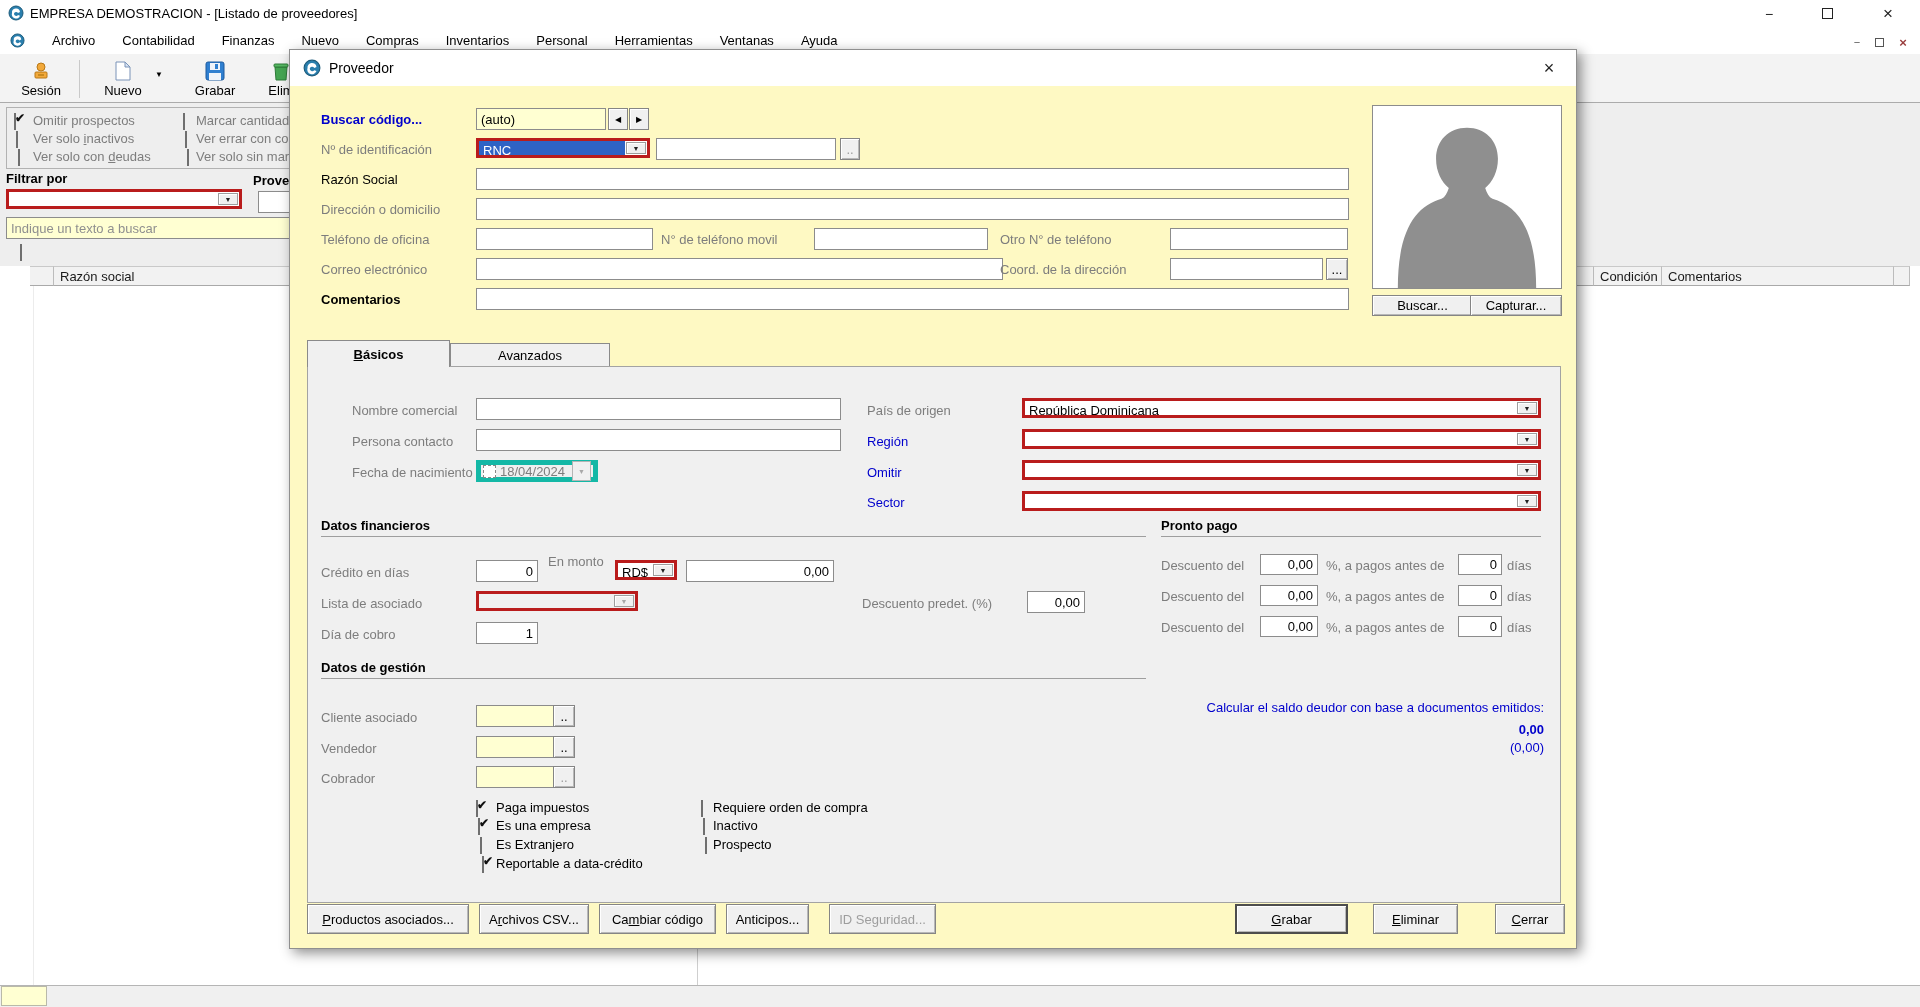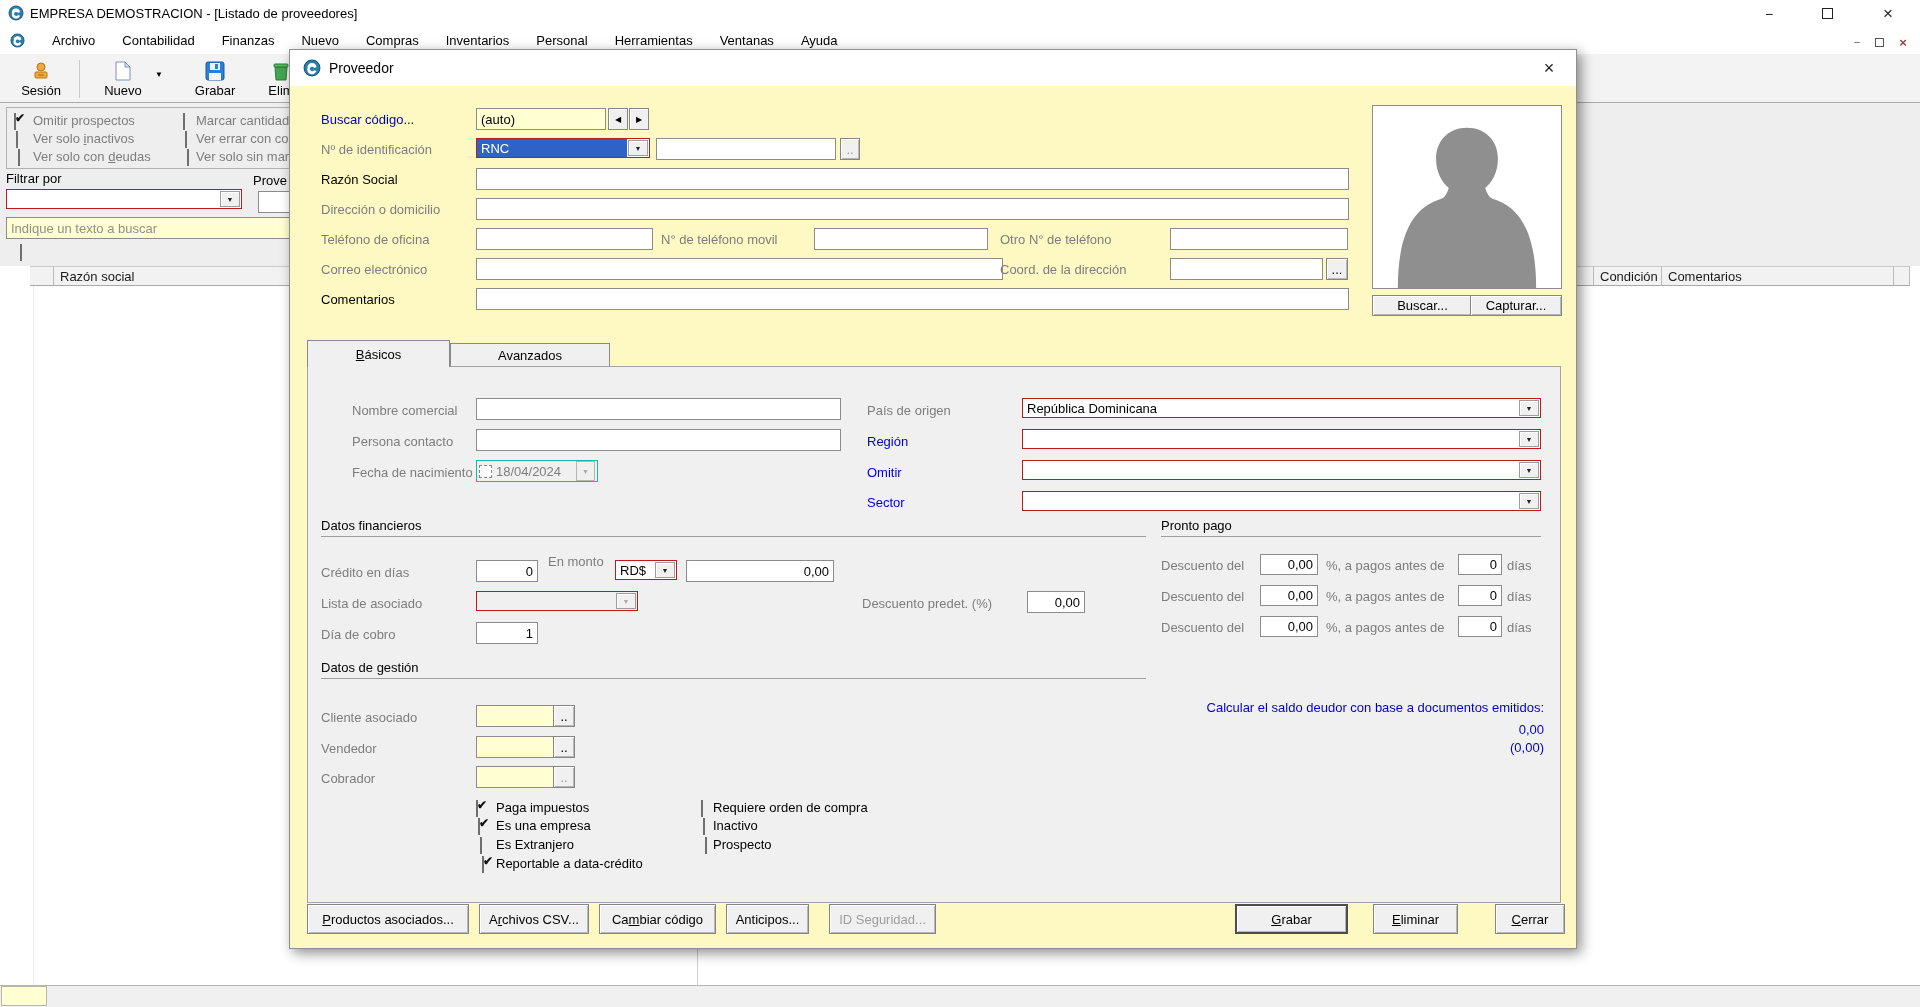--- a/index.html
+++ b/index.html
@@ -1,21 +1,21 @@
 <!DOCTYPE html>
 <html><head>
 <meta charset="utf-8">
 <style>
   html,body{margin:0;padding:0}
   body{width:1920px;height:1007px;overflow:hidden;background:#fff;
        font-family:"Liberation Sans",sans-serif;font-size:13px;color:#000;position:relative}
   .a{position:absolute;box-sizing:border-box}
   .gl{color:#7d7d7d}
   .blue{color:#0000cc}
-  .b{font-weight:normal}
+  .b{font-weight:bold}
   .r{text-align:right}
   u{text-decoration:underline}
 
   
   .titlebar{left:0;top:0;width:1920px;height:27px;background:#fff;display:flex;align-items:center}
   .menubar{left:0;top:27px;width:1920px;height:27px;background:#fff;display:flex;align-items:center;gap:27px;padding-left:10px}
   .menubar .mi{cursor:default}
   .wbtn{display:flex;align-items:center;justify-content:center;color:#222;cursor:pointer}
   .toolbar{left:0;top:54px;width:1920px;height:49px;background:#f3f3f3;border-bottom:1px solid #ababab}
   .tbtn{display:flex;flex-direction:column;align-items:center;justify-content:center;gap:2px;cursor:pointer}
@@ -23,36 +23,36 @@
   .filterarea{left:0;top:103px;width:1920px;height:163px;background:#eeeeee}
   .groupbox{border:1px solid #b2b2b2}
 
   
   .inp{background:#fff;border:1px solid #8c8c8c;height:22px;font:13px "Liberation Sans",sans-serif;
        padding:2px 4px;box-sizing:border-box;outline:none}
   .inp.yellow{background:#ffffd2}
   .inp::placeholder{color:#8f8f8f;opacity:1}
   .chk{width:13px;height:13px;background:#fff;border:1px solid #6f6f6f;position:relative;cursor:pointer}
   .chk.checked::after{content:"✔";position:absolute;left:0;top:-3px;font-size:12px;font-weight:bold;color:#101010}
-  .combo{background:#fff;border:1px solid #b91c1c;display:flex;height:20px;cursor:pointer}
+  .combo{background:#fff;border:3px solid #b91c1c;display:flex;height:20px;cursor:pointer}
   .combo .txt{flex:1;padding:2px 4px;white-space:nowrap;overflow:hidden}
   .combo .cbtn{width:18px;margin:1px;background:#f0f0f0;border:1px solid #9d9d9d;
                box-shadow:inset 1px 1px 0 #fff;display:flex;align-items:center;justify-content:center;
                font-size:7px;color:#222;flex:none}
   .combo.sel .txt{background:#2e63c5;color:#fff}
   .combo.disabled{background:#f0f0f0}
   .combo.disabled .cbtn{color:#a8a8a8}
   .btn{background:#f0f0f0;border:1px solid #858585;box-shadow:inset 1px 1px 0 #fff,inset -1px -1px 0 #b8b8b8;
        font:13px "Liberation Sans",sans-serif;display:flex;align-items:center;justify-content:center;cursor:pointer}
   .btn.default{border:2px solid #4d4d4d}
   .btn.disabled{color:#9e9e9e;cursor:default}
   .sbtn{background:#f0f0f0;border:1px solid #858585;box-shadow:inset 1px 1px 0 #fff;
         display:flex;align-items:center;justify-content:center;font-size:8px;cursor:pointer}
   .hline{border-top:1px solid #9e9e9e;height:0}
-  .datebox{background:#f0f0f0;border:1px solid #14b8a6;display:flex;align-items:center;height:22px;padding:0 2px;gap:4px}
+  .datebox{background:#f0f0f0;border:5px solid #14b8a6;display:flex;align-items:center;height:22px;padding:0 2px;gap:4px}
   .datebox .dchk{width:11px;height:11px;background:#fff;border:1px dashed #888}
   .datebox .darr{width:17px;height:18px;margin-left:auto;background:#f0f0f0;border:1px solid #b5b5b5;
                  display:flex;align-items:center;justify-content:center;font-size:7px;color:#a8a8a8}
 
   
   .tab{background:#f0f0f0;border:1px solid #8a8a8a;border-bottom:none;display:flex;align-items:center;justify-content:center;cursor:pointer}
   .pane{border:1px solid #a3a3a3;background:#f0f0f0}
 
   
   .hcell{background:#f2f2f2;border-top:1px solid #c9c9c9;border-bottom:1px solid #a9a9a9;border-right:1px solid #bcbcbc;

